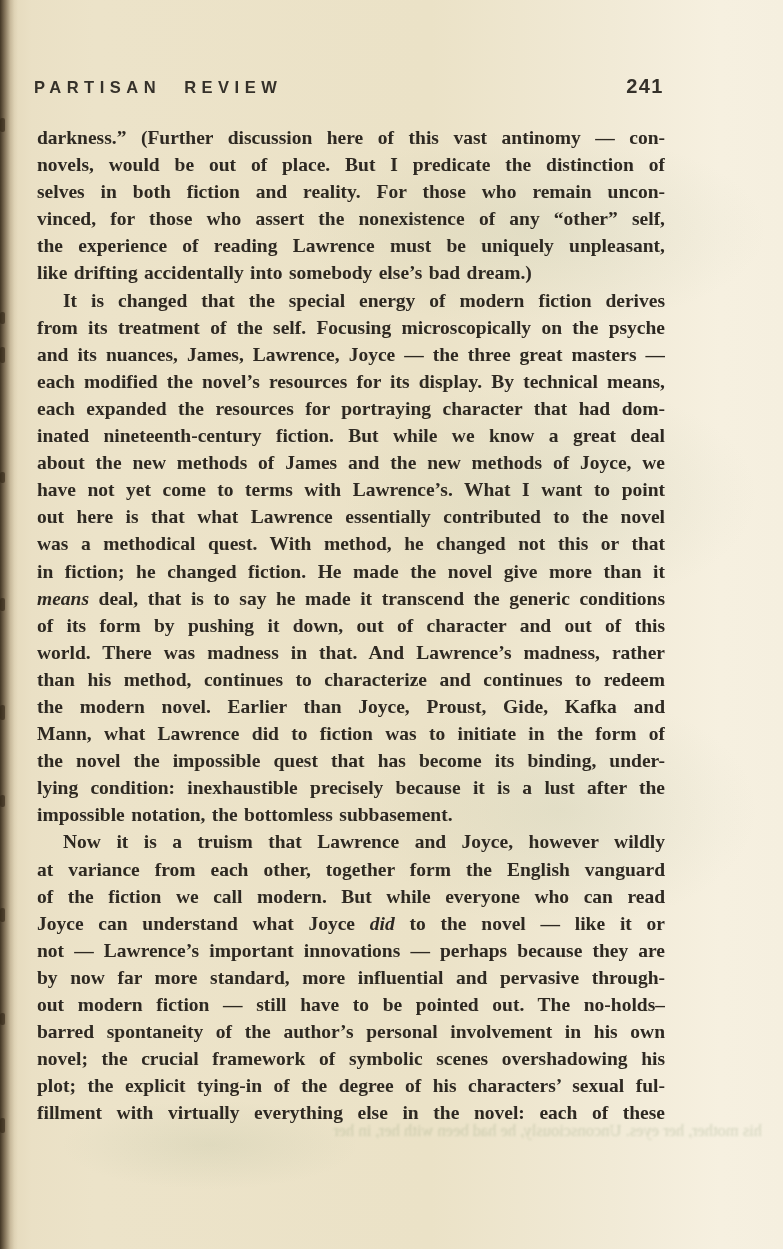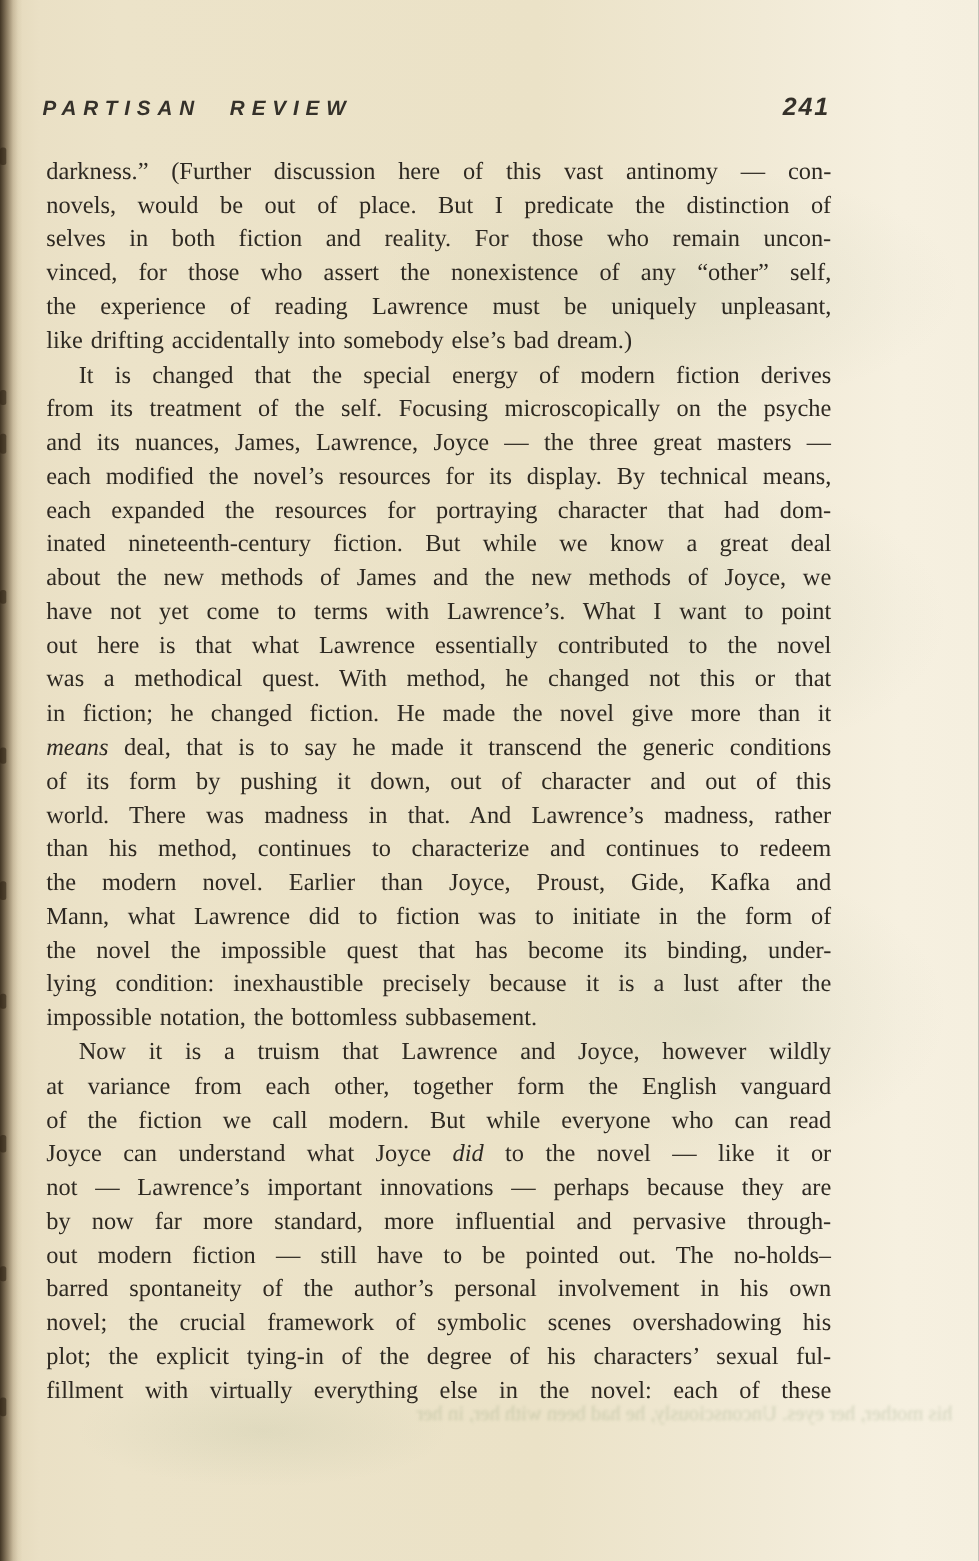--- a/index.html
+++ b/index.html
@@ -21,38 +21,38 @@
       rgba(52,40,24,0.92) 0%, rgba(84,66,42,0.65) 28%,
       rgba(140,120,88,0.32) 58%, rgba(170,152,116,0.12) 80%, rgba(170,152,116,0) 100%);
   }
   .speck {
     position: absolute; left: 0; width: 5px; border-radius: 2px;
     background: rgba(48,36,22,0.6); filter: blur(0.4px);
   }
   
   .runhead {
     position: absolute; left: 34px; top: 75px; width: 630px;
-    display: flex; justify-content: space-between; align-items: baseline; font-style: italic;
+    display: flex; justify-content: space-between; align-items: baseline;
   }
   .journal {
     font-family: "Liberation Sans", "DejaVu Sans", sans-serif;
     font-weight: 700; font-size: 16.5px; letter-spacing: 5.5px;
     word-spacing: 13px; color: #35312a;
   }
   .pagenum {
     font-family: "Liberation Sans", "DejaVu Sans", sans-serif;
     font-weight: 700; font-size: 20px; letter-spacing: 1.5px; color: #35312a;
   }
   
   .bodytext {
     position: absolute; left: 37px; top: 124px; width: 628px;
     font-size: 19.5px; line-height: 27.1px;
     word-spacing: 1.5px;
   }
-  .para { margin: 0; }
+  .para { margin: 0; font-weight: bold; }
   .para.indent .line:first-child { text-indent: 26px; }
   .line {
     height: 27.1px; overflow: hidden;
     text-align: justify; text-align-last: justify;
     white-space: normal;
   }
   .line.endline { text-align-last: left; }
   .line i { font-style: italic; }
   
   .blob {

